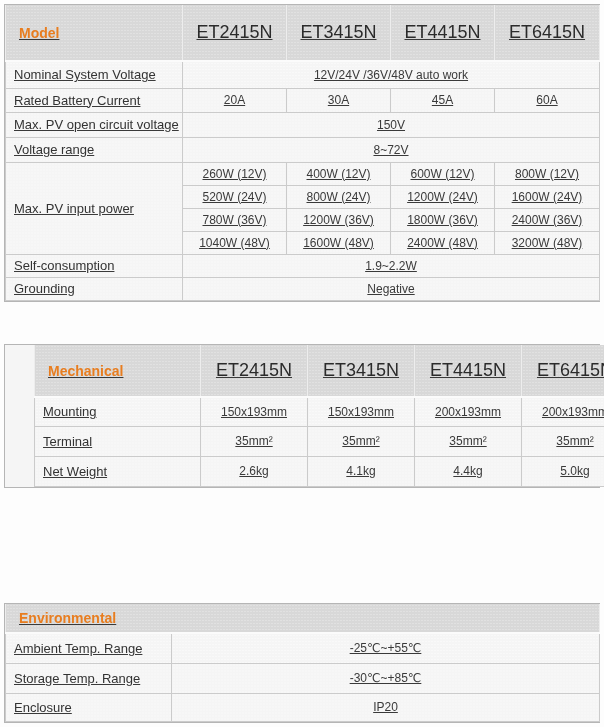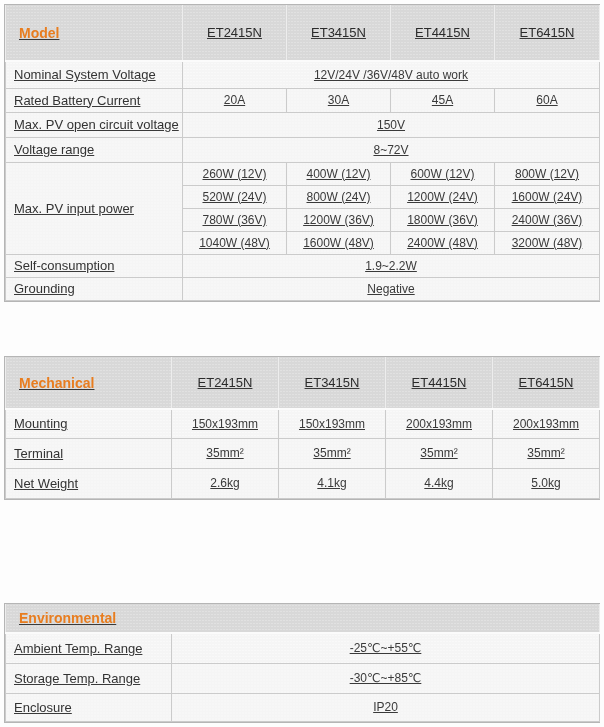--- a/index.html
+++ b/index.html
@@ -11,21 +11,21 @@
     color:#3a3a3a;
     -webkit-font-smoothing:antialiased;
   }
   .tbl-wrap{
     position:absolute;left:4px;width:596px;
     border:1px solid #b5b5b5;
     box-sizing:border-box;
     background:#f5f5f5;
   }
   #t1{top:4px;}
-  #t2{top:356px;}
+  #t2{top:344px;padding-left:29px;}
   #t3{top:603px;}
   table{
     border-collapse:collapse;
     width:100%;
     table-layout:fixed;
     text-decoration:underline;
   }
   td,th{
     border:1px solid #cbcbcb;
     padding:0;
@@ -40,21 +40,21 @@
     background-size:3px 3px;
   }
   tr.hdr th{
     background-color:#d8d8d8;
     background-image:radial-gradient(rgba(255,255,255,0.45) 25%, transparent 27%);
     background-size:3px 3px;
     border-left:1px solid #ededed;
     border-right:1px solid #ededed;
     border-top:none;
     border-bottom:2px solid #fbfbfb;
-    font-size:13px;
+    font-size:18px;
     color:#2b2b2b;
   }
   tr.hdr th.title{
     color:#e87d1f;
     font-weight:bold;
     font-size:14px;
     text-align:left;
     padding-left:13px;
   }
   td.lbl{

